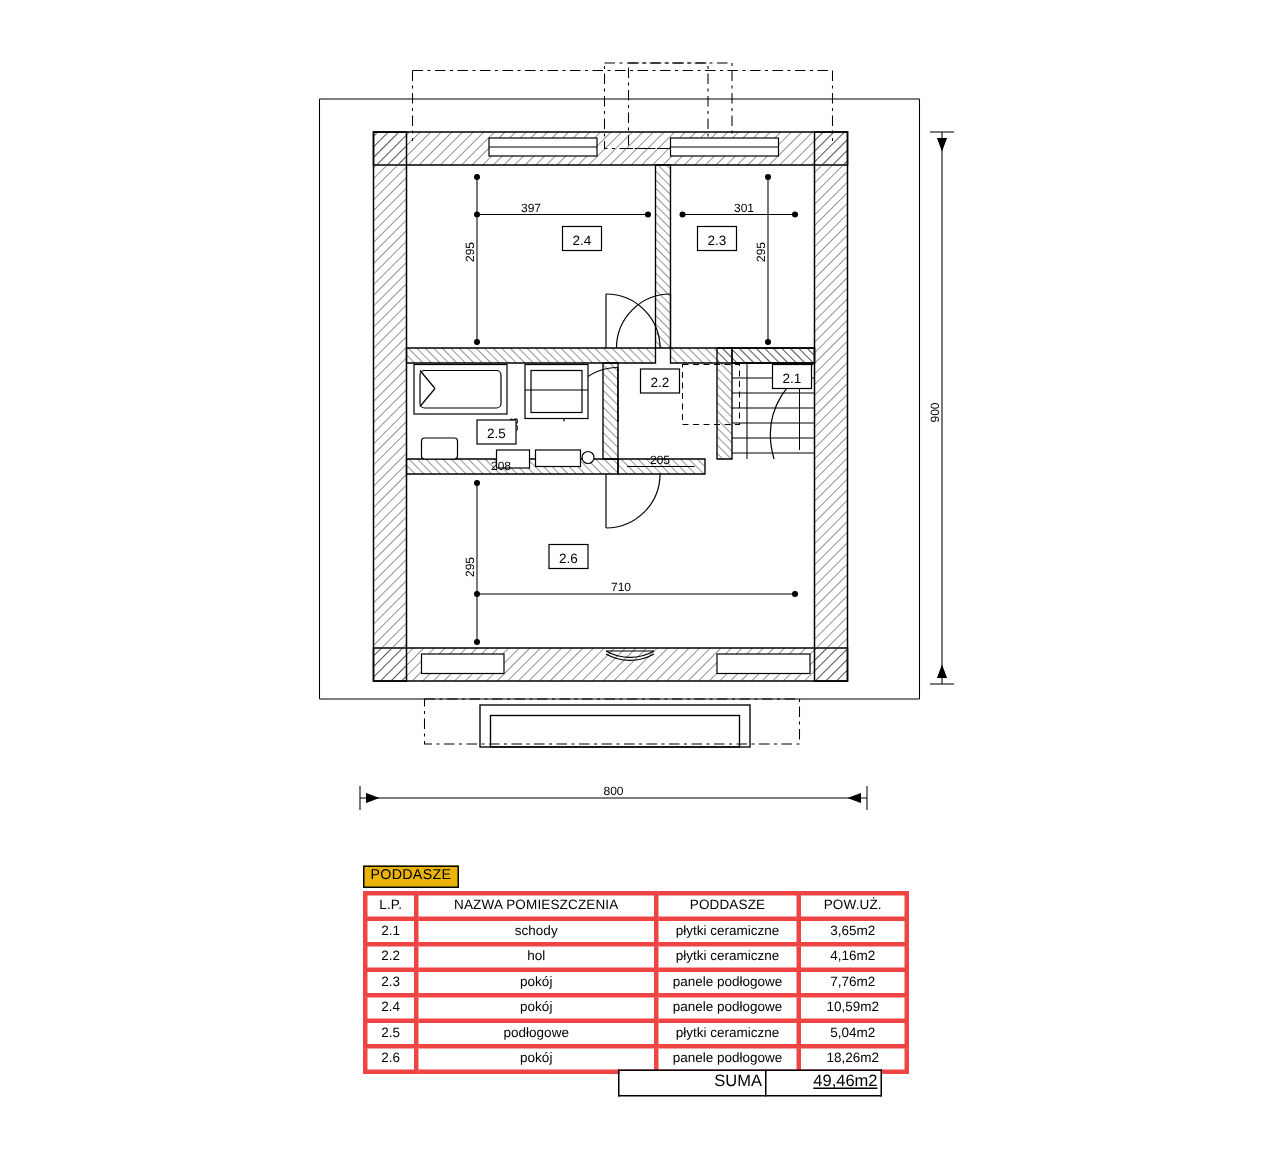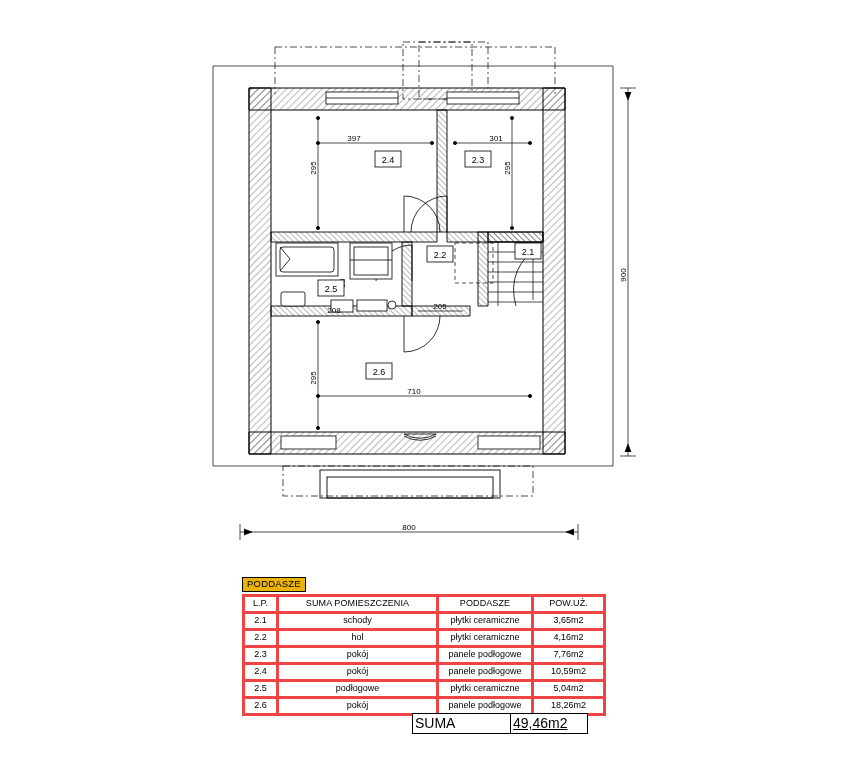--- a/index.html
+++ b/index.html
@@ -69,23 +69,23 @@
     position: absolute;
     left: 412px;
     top: 713px;
   }
   table.sum {
     border-collapse: collapse;
     table-layout: fixed;
   }
   table.sum td {
     border: 1px solid #000;
-    font-size: 14px;
+    font-size: 11px;
     padding: 2px 2px 3px 2px;
-    text-align: left;
+    text-align: right;
     line-height: 1;
     background: #fff;
   }
   .sum-label { width: 93px; }
   .sum-val { width: 72px; text-decoration: underline; }
   svg text {
     font-family: "Liberation Sans", sans-serif;
   }
 </style>
 </head>
@@ -310,21 +310,21 @@
     <table class="rooms">
       <colgroup>
         <col class="col-lp">
           <col class="col-name">
           <col class="col-floor">
           <col class="col-area">
       </colgroup>
       <thead>
         <tr>
           <th class="hdr-lp">L.P.</th>
-          <th>SUMA POMIESZCZENIA</th>
+          <th>NAZWA POMIESZCZENIA</th>
           <th>PODDASZE</th>
           <th>POW.UŻ.</th>
         </tr>
       </thead>
       <tbody>
         <tr>
           <td>2.1</td>
           <td>schody</td>
           <td>płytki ceramiczne</td>
           <td>3,65m2</td>

